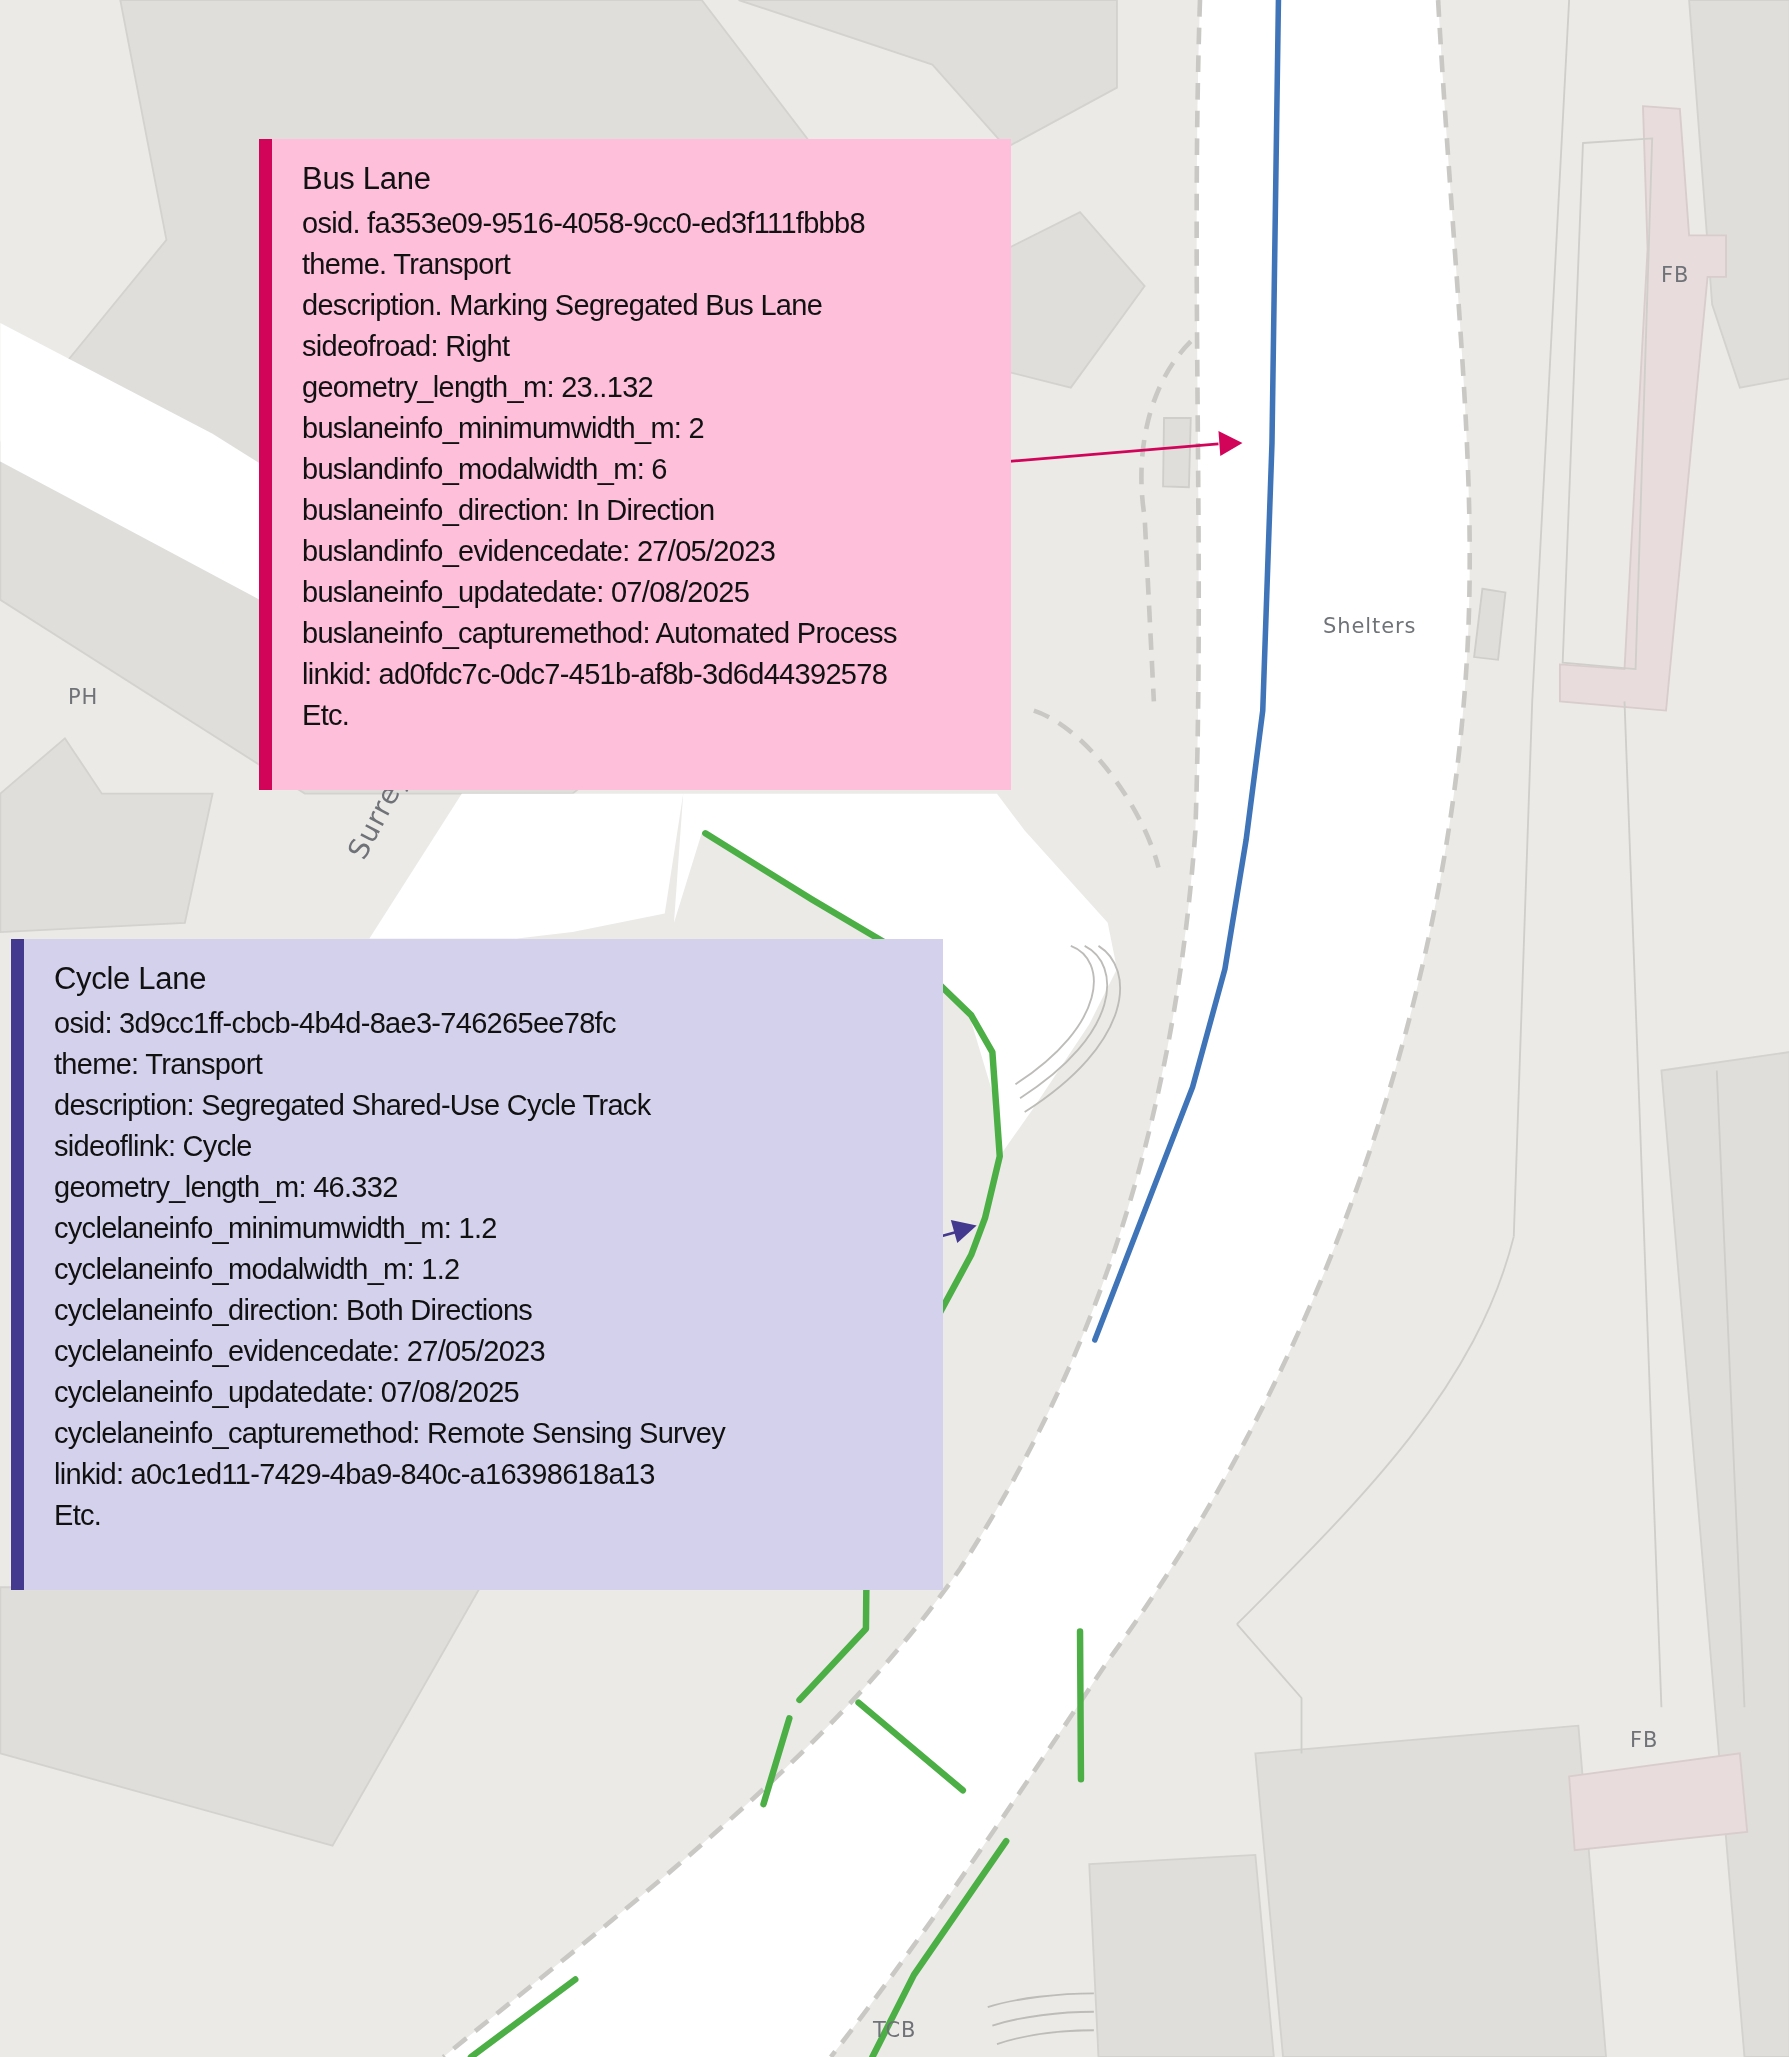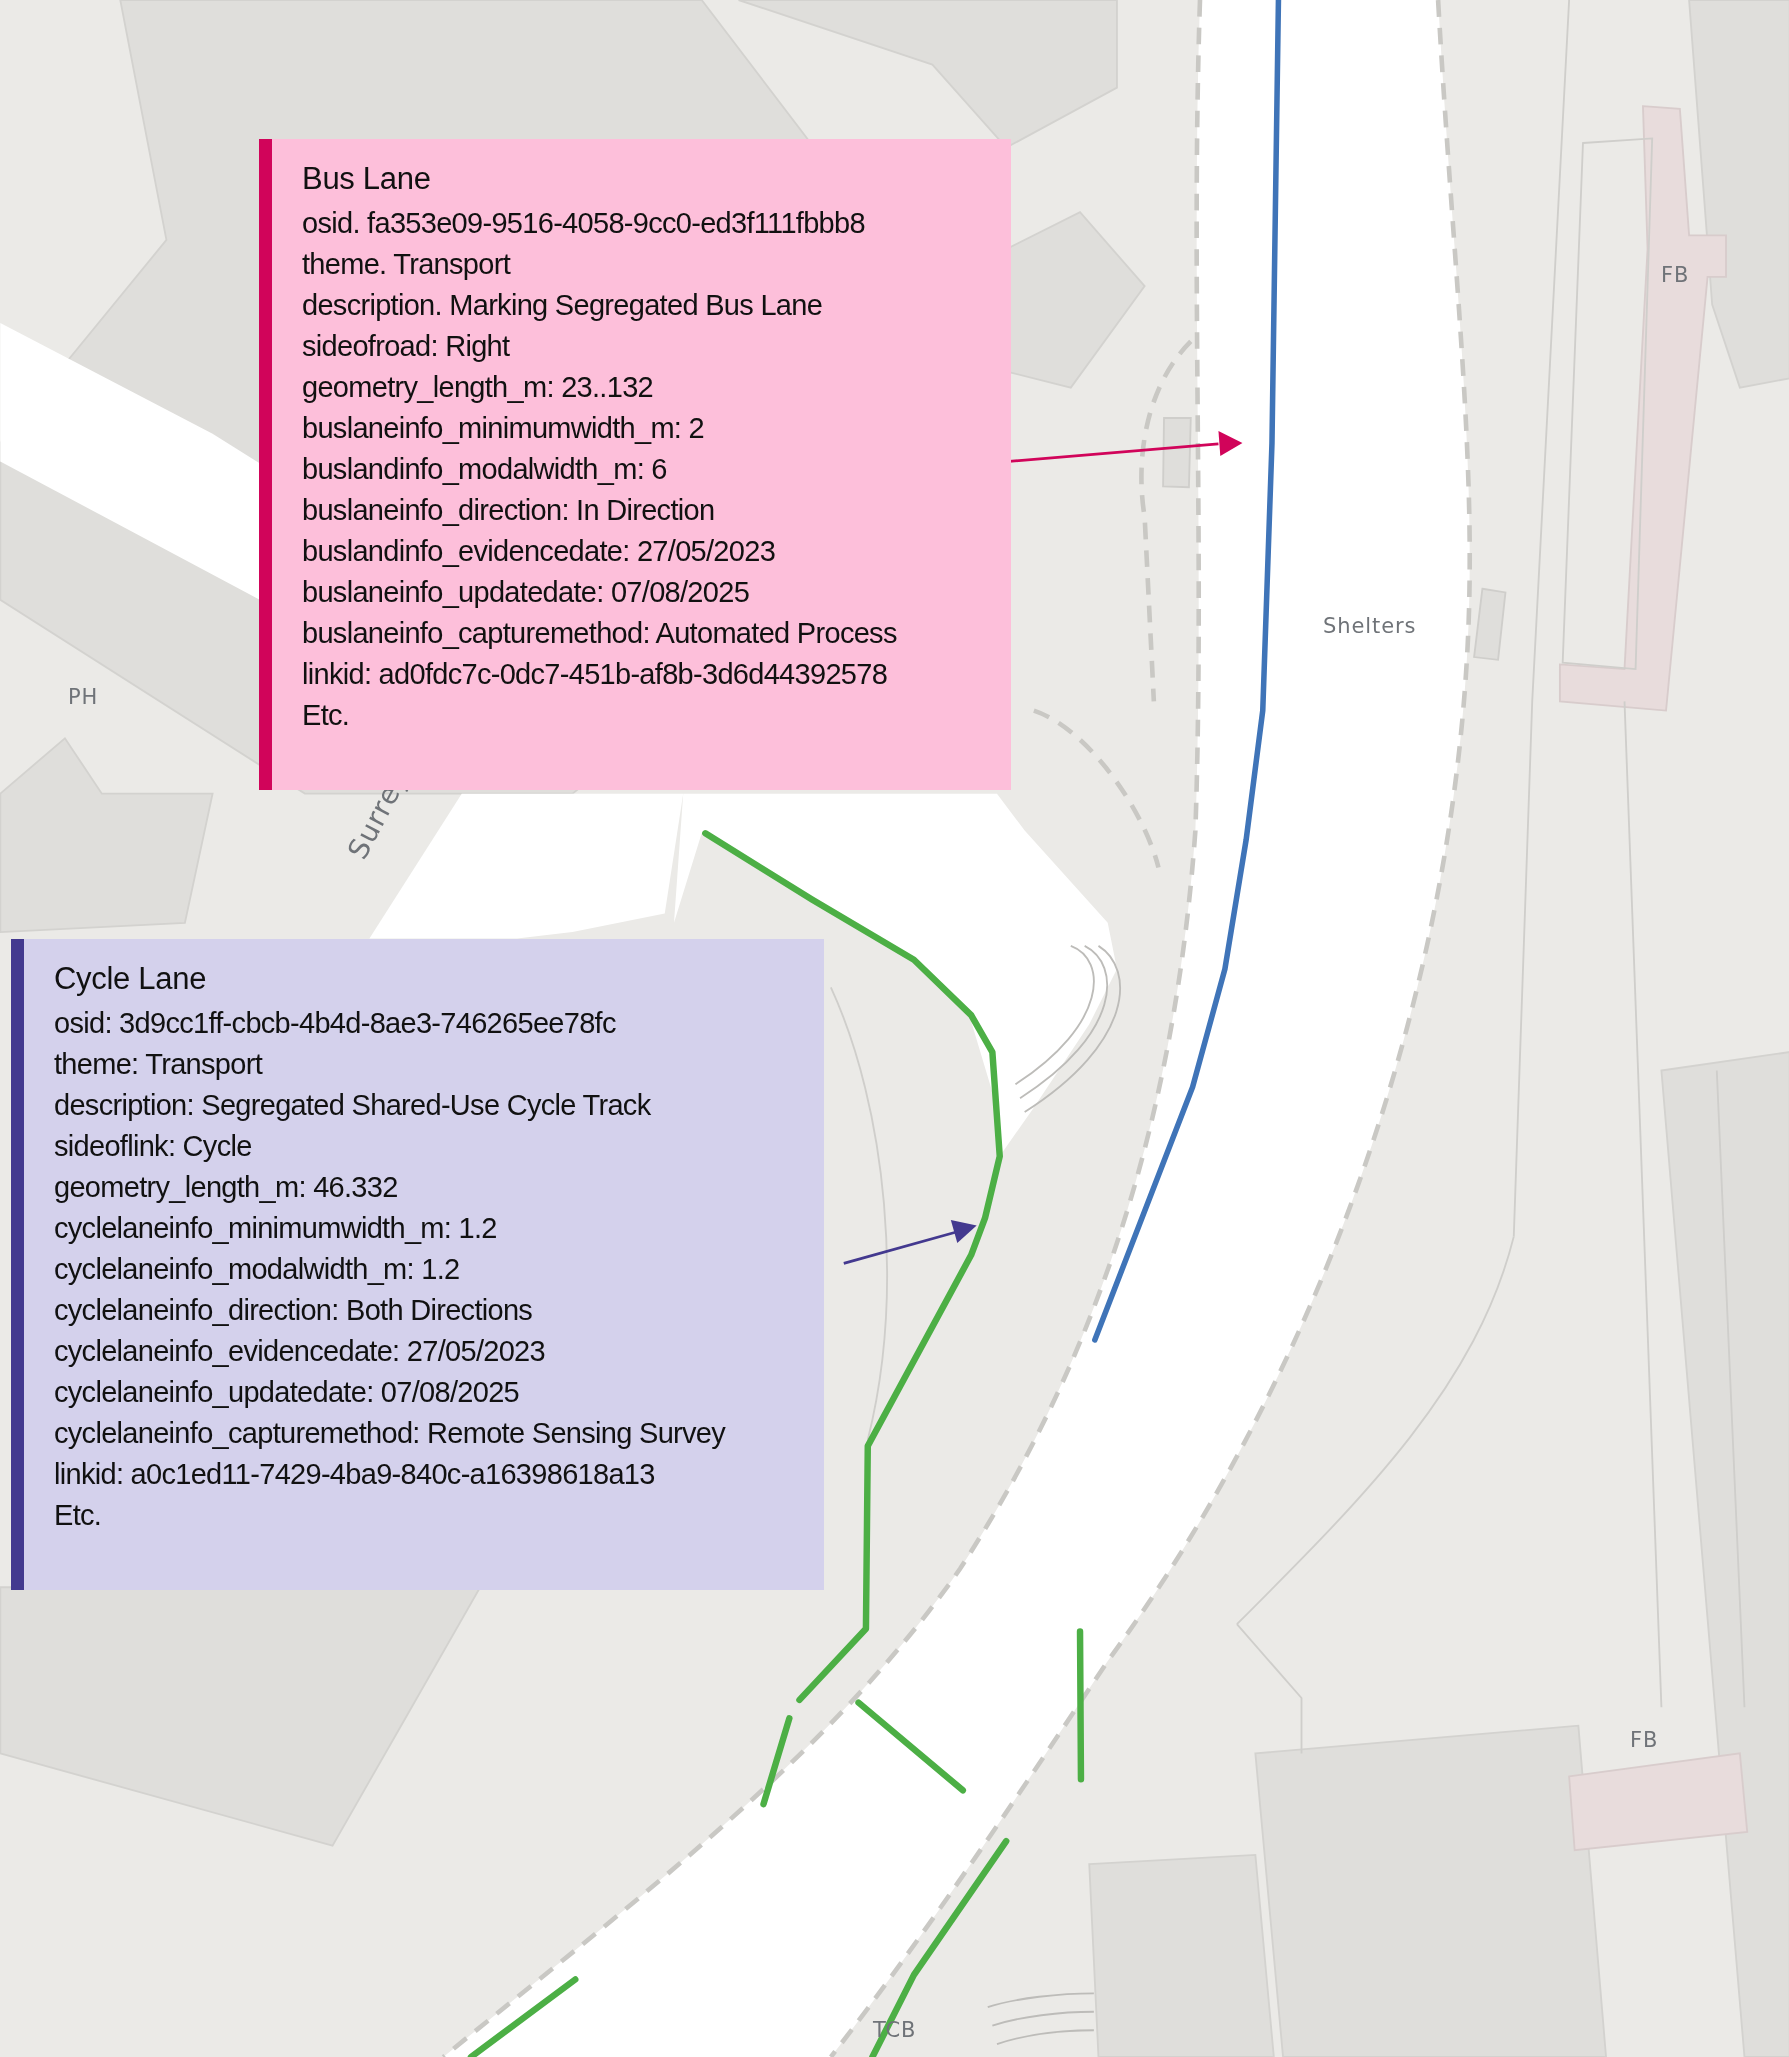--- a/index.html
+++ b/index.html
@@ -19,21 +19,21 @@
   }
   .callout .title { font-size: 31px; font-style: normal; margin: 0 0 5.5px 0; letter-spacing: -0.3px; }
   .callout .row { font-size: 29px; line-height: 41px; white-space: nowrap; letter-spacing: -0.7px; }
   #bus-callout {
     left: 224px; top: 139px; width: 752px; height: 651px;
     background: #fdbfda; border-left: 13px solid #d1045a;
     padding: 22px 0 0 30px;
     margin-left: 35px;
   }
   #cycle-callout {
-    left: 11px; top: 939px; width: 813px; height: 651px;
+    left: 11px; top: 939px; width: 932px; height: 651px;
     background: #d4d1ec; border-left: 13px solid #43398f;
     padding: 22px 0 0 30px;
   }
   #arrows { position: absolute; left: 0; top: 0; width: 1790px; height: 2057px; pointer-events: none; }
 </style>
 </head>
 <body>
 
 <svg id="map" viewBox="0 0 1939 2229" xmlns="http://www.w3.org/2000/svg">
 

